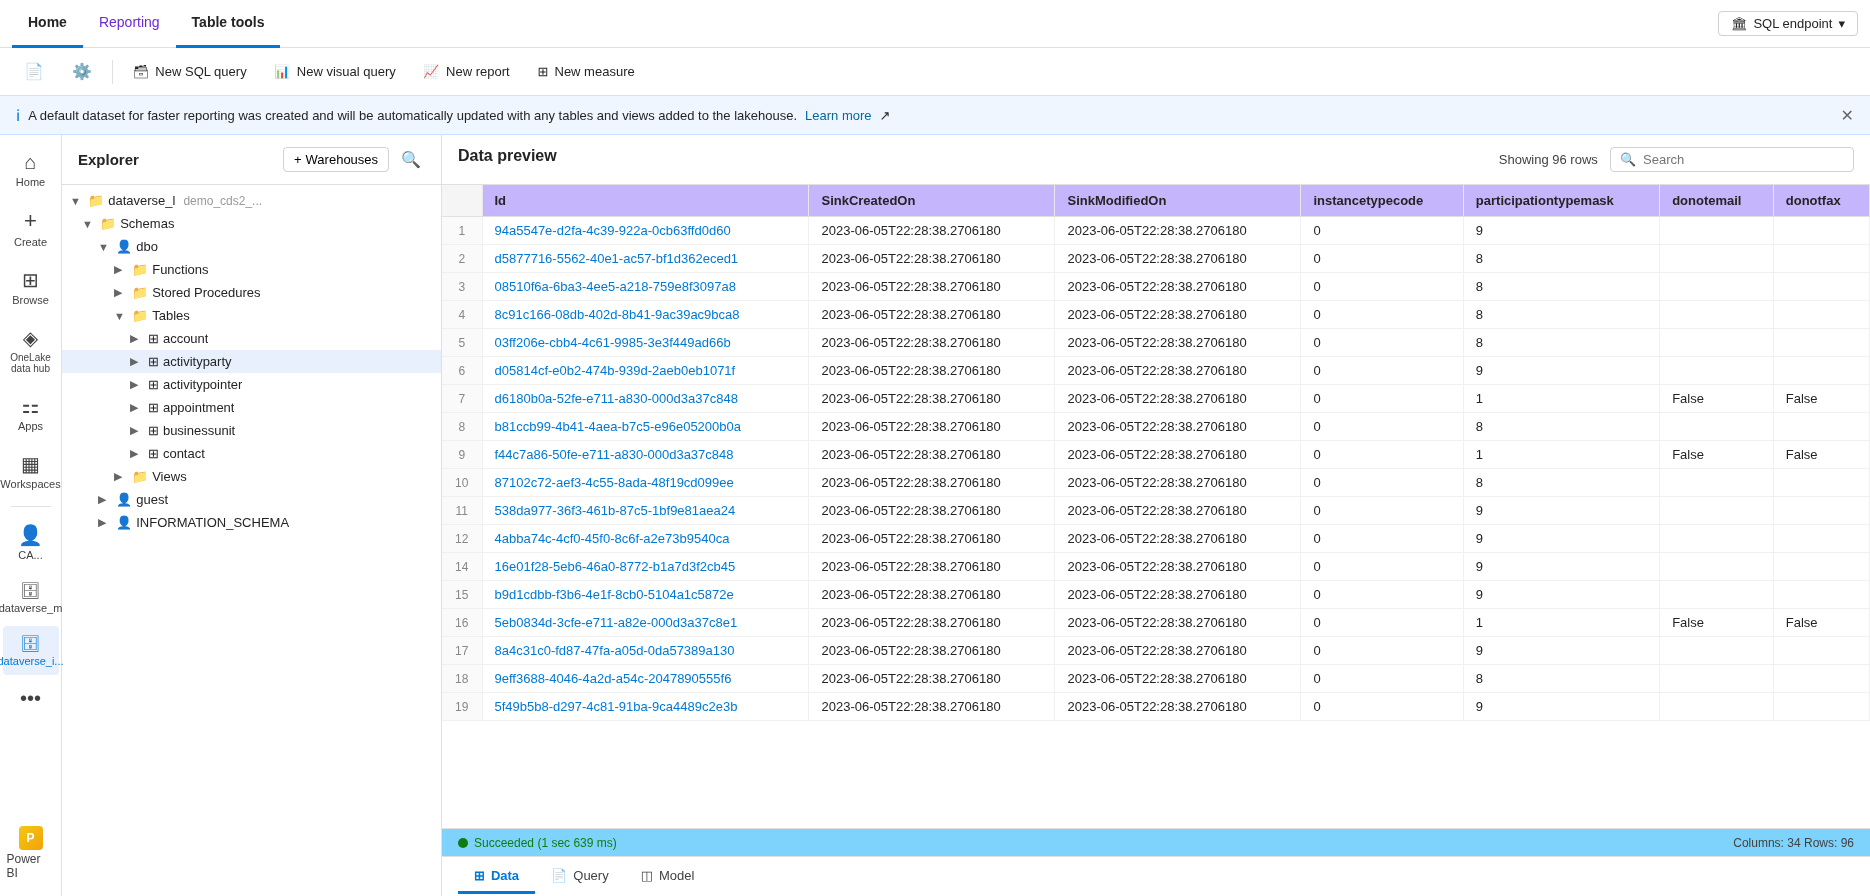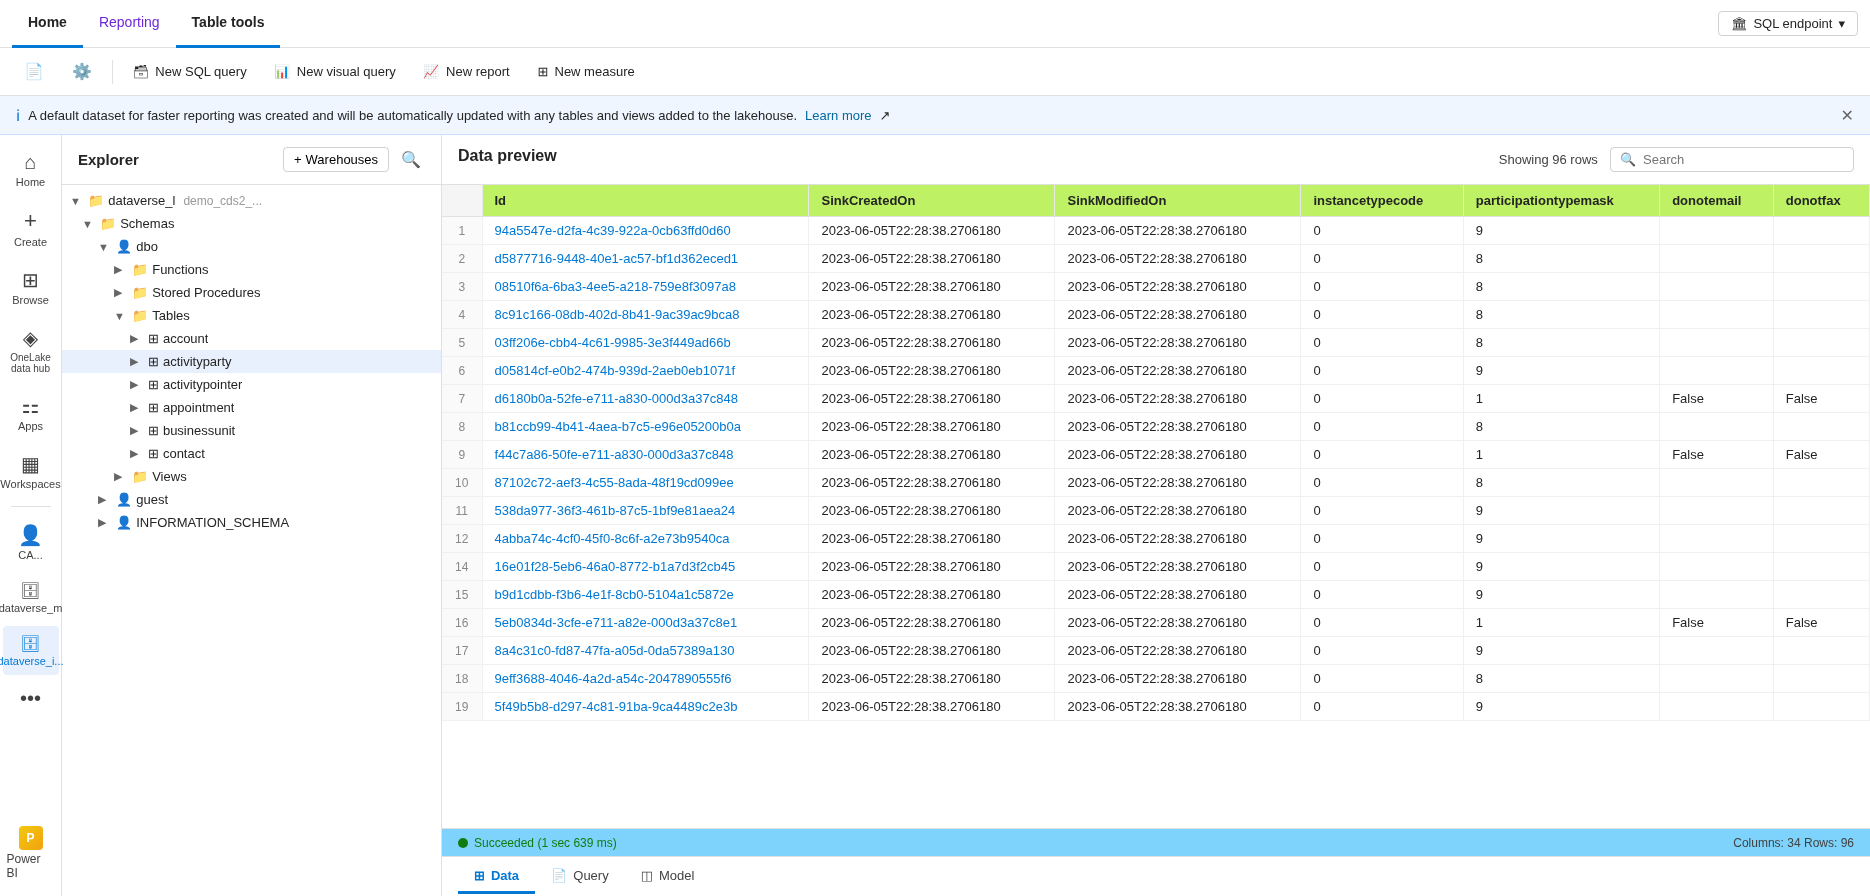--- a/index.html
+++ b/index.html
@@ -57,21 +57,21 @@
     .data-header { display: flex; align-items: flex-start; justify-content: space-between; padding: 12px 16px; border-bottom: 1px solid #e0e0e0; }
     .data-title { font-size: 16px; font-weight: 600; }
     .data-header-right { display: flex; align-items: center; gap: 12px; }
     .rows-info { font-size: 13px; color: #424242; }
     .search-box { display: flex; align-items: center; border: 1px solid #d1d1d1; border-radius: 4px; padding: 4px 10px; gap: 6px; }
     .search-box input { border: none; outline: none; font-size: 13px; width: 200px; }
 
     
     .table-wrapper { flex: 1; overflow: auto; }
     table { width: 100%; border-collapse: collapse; font-size: 13px; }
-    thead th { position: sticky; top: 0; background: #bef264; border-bottom: 1px solid #e0e0e0; border-right: 1px solid #e8e8e8; padding: 8px 12px; text-align: left; font-weight: 600; white-space: nowrap; color: #242424; }
+    thead th { position: sticky; top: 0; background: #c4b5fd; border-bottom: 1px solid #e0e0e0; border-right: 1px solid #e8e8e8; padding: 8px 12px; text-align: left; font-weight: 600; white-space: nowrap; color: #242424; }
     thead th.row-num { width: 40px; text-align: center; background: #f5f5f5; }
     tbody tr { border-bottom: 1px solid #f0f0f0; }
     tbody td { padding: 6px 12px; border-right: 1px solid #f0f0f0; white-space: nowrap; color: #242424; }
     tbody td.row-num { text-align: center; color: #888; background: #fafafa; font-size: 12px; }
     tbody td.id-col { color: #0078d4; }
 
     
     .status-bar { display: flex; align-items: center; justify-content: space-between; padding: 4px 16px; border-top: 1px solid #e0e0e0; background: #7dd3fc; font-size: 12px; color: #424242; height: 28px; }
     .status-success { display: flex; align-items: center; gap: 6px; color: #107c10; }
     .status-dot { width: 10px; height: 10px; background: #107c10; border-radius: 50%; }
@@ -327,21 +327,21 @@
     <td class="id-col">94a5547e-d2fa-4c39-922a-0cb63ffd0d60</td>
     <td>2023-06-05T22:28:38.2706180</td>
     <td>2023-06-05T22:28:38.2706180</td>
     <td>0</td>
     <td>9</td>
     <td></td>
     <td></td>
   </tr>
             <tr>
     <td class="row-num">2</td>
-    <td class="id-col">d5877716-9448-40e1-ac57-bf1d362eced1</td>
+    <td class="id-col">d5877716-5562-40e1-ac57-bf1d362eced1</td>
     <td>2023-06-05T22:28:38.2706180</td>
     <td>2023-06-05T22:28:38.2706180</td>
     <td>0</td>
     <td>8</td>
     <td></td>
     <td></td>
   </tr>
             <tr>
     <td class="row-num">3</td>
     <td class="id-col">08510f6a-6ba3-4ee5-a218-759e8f3097a8</td>

